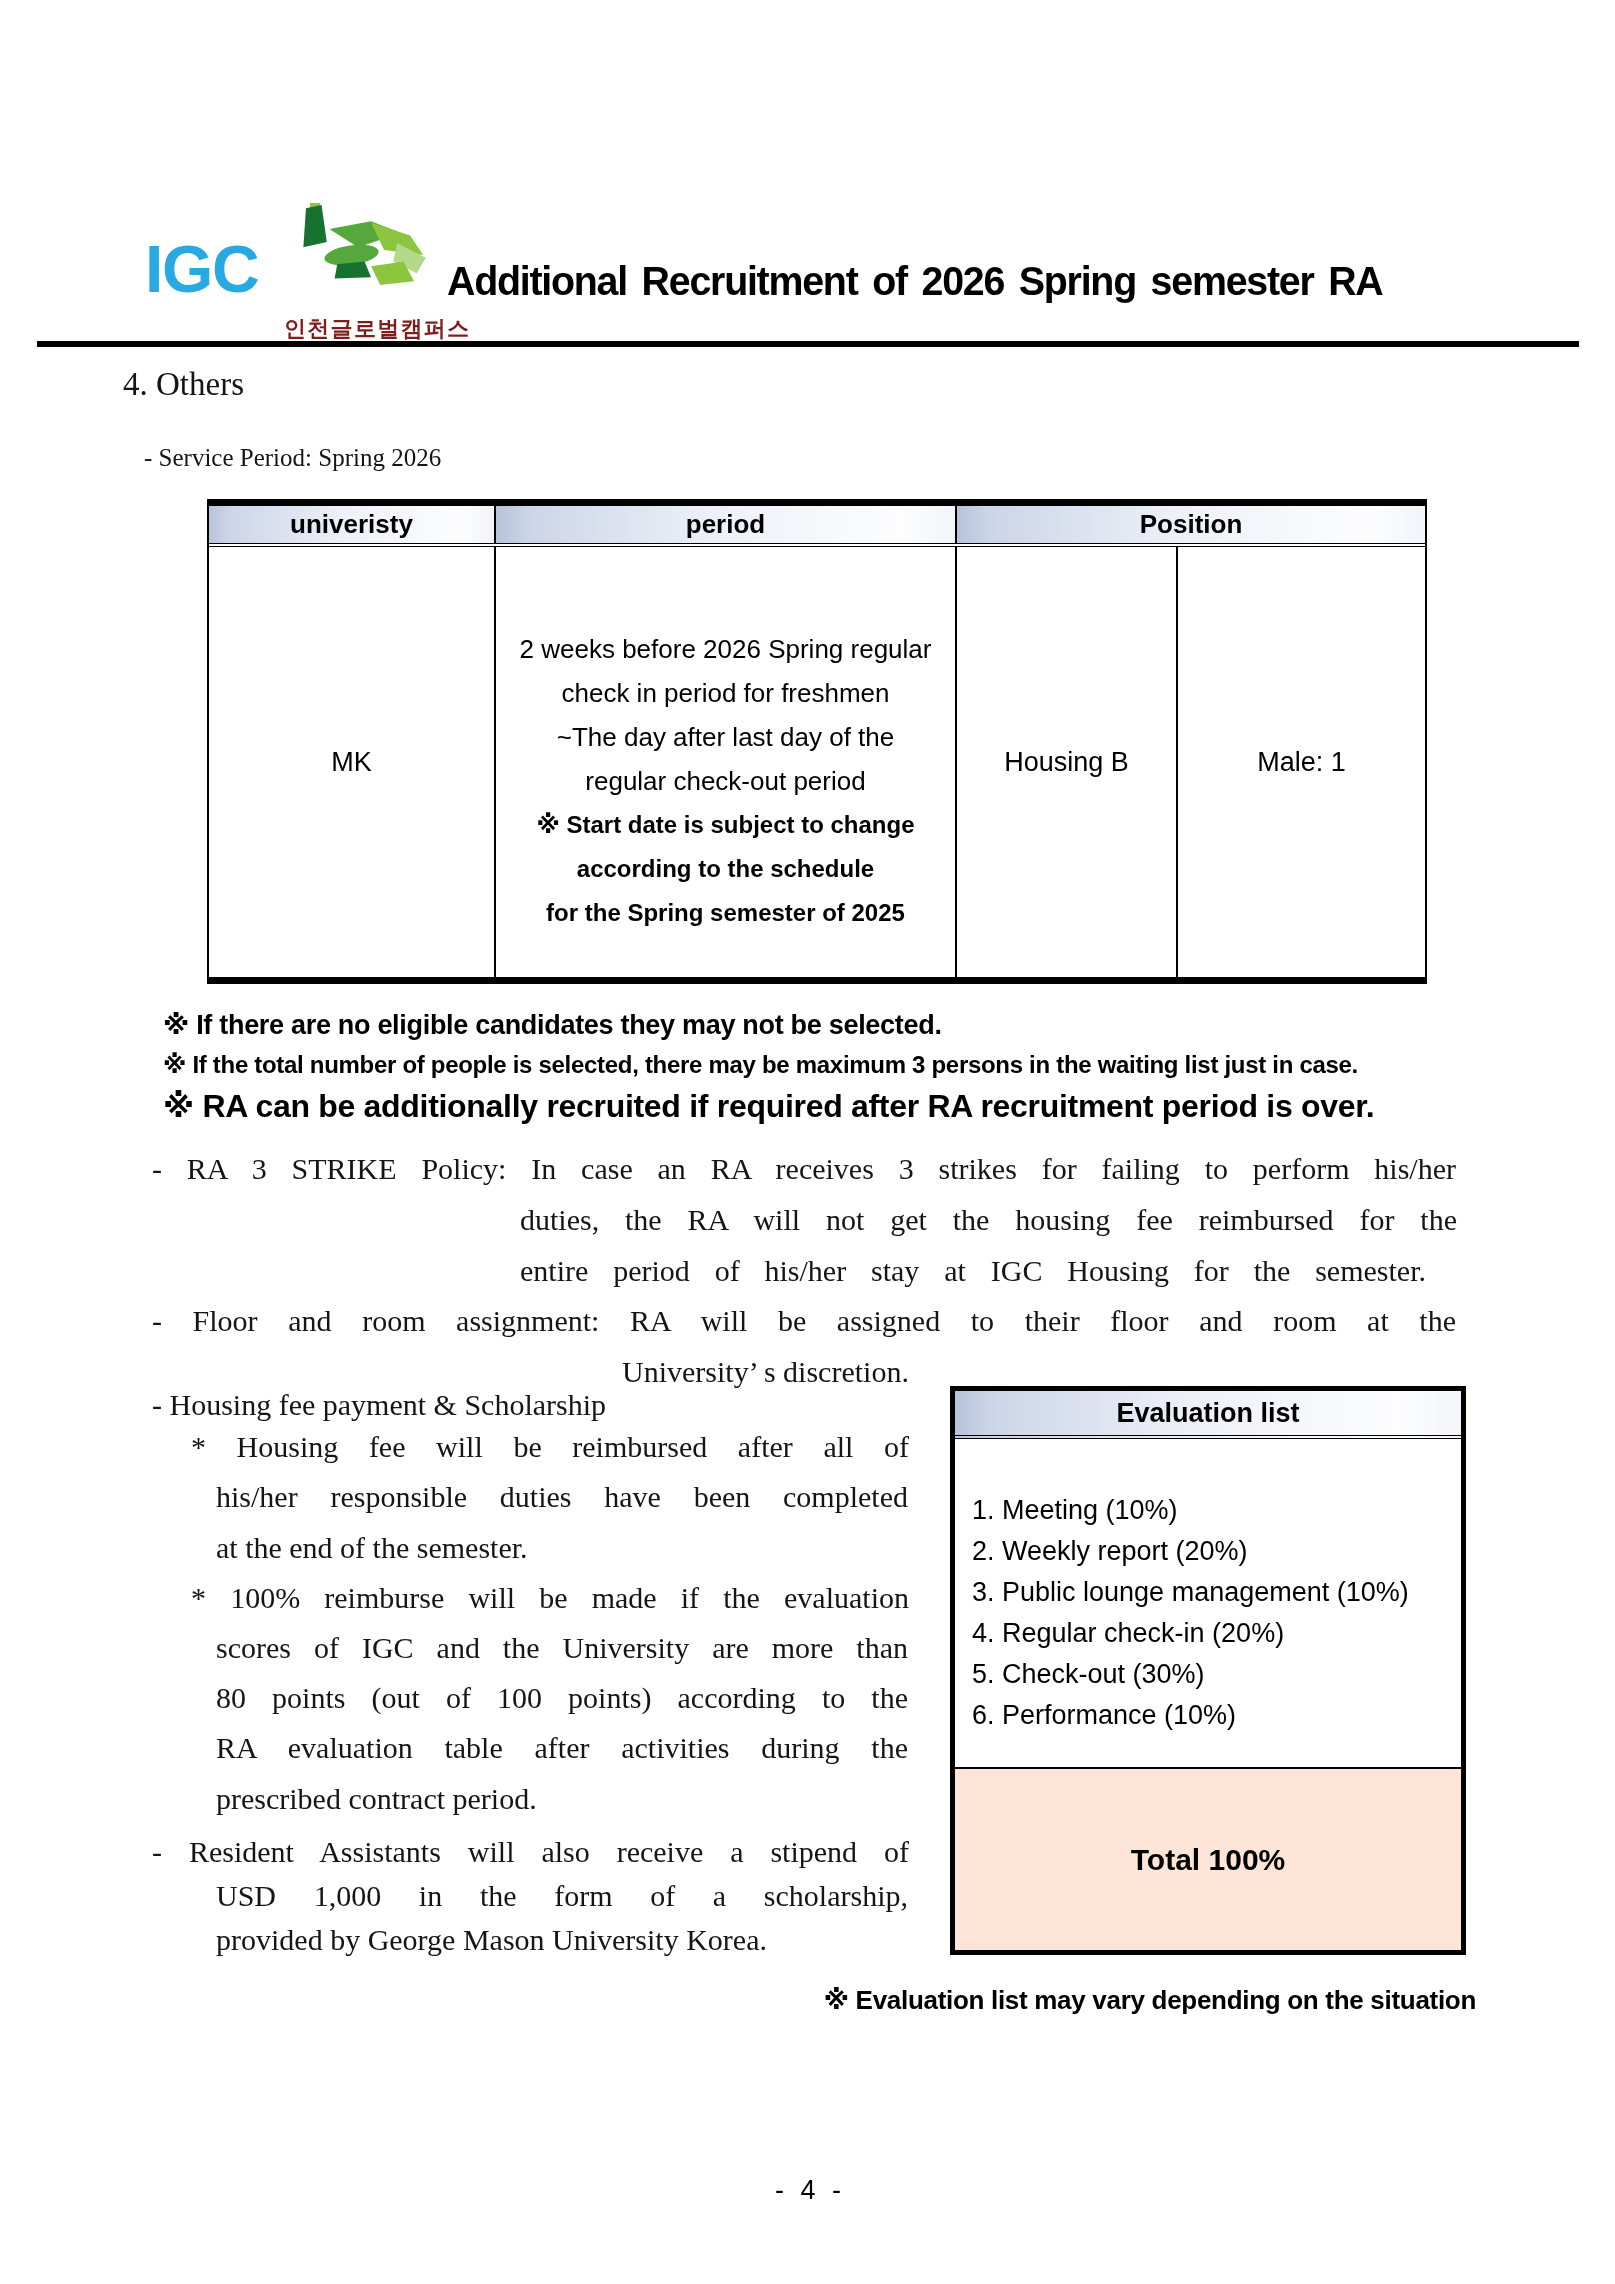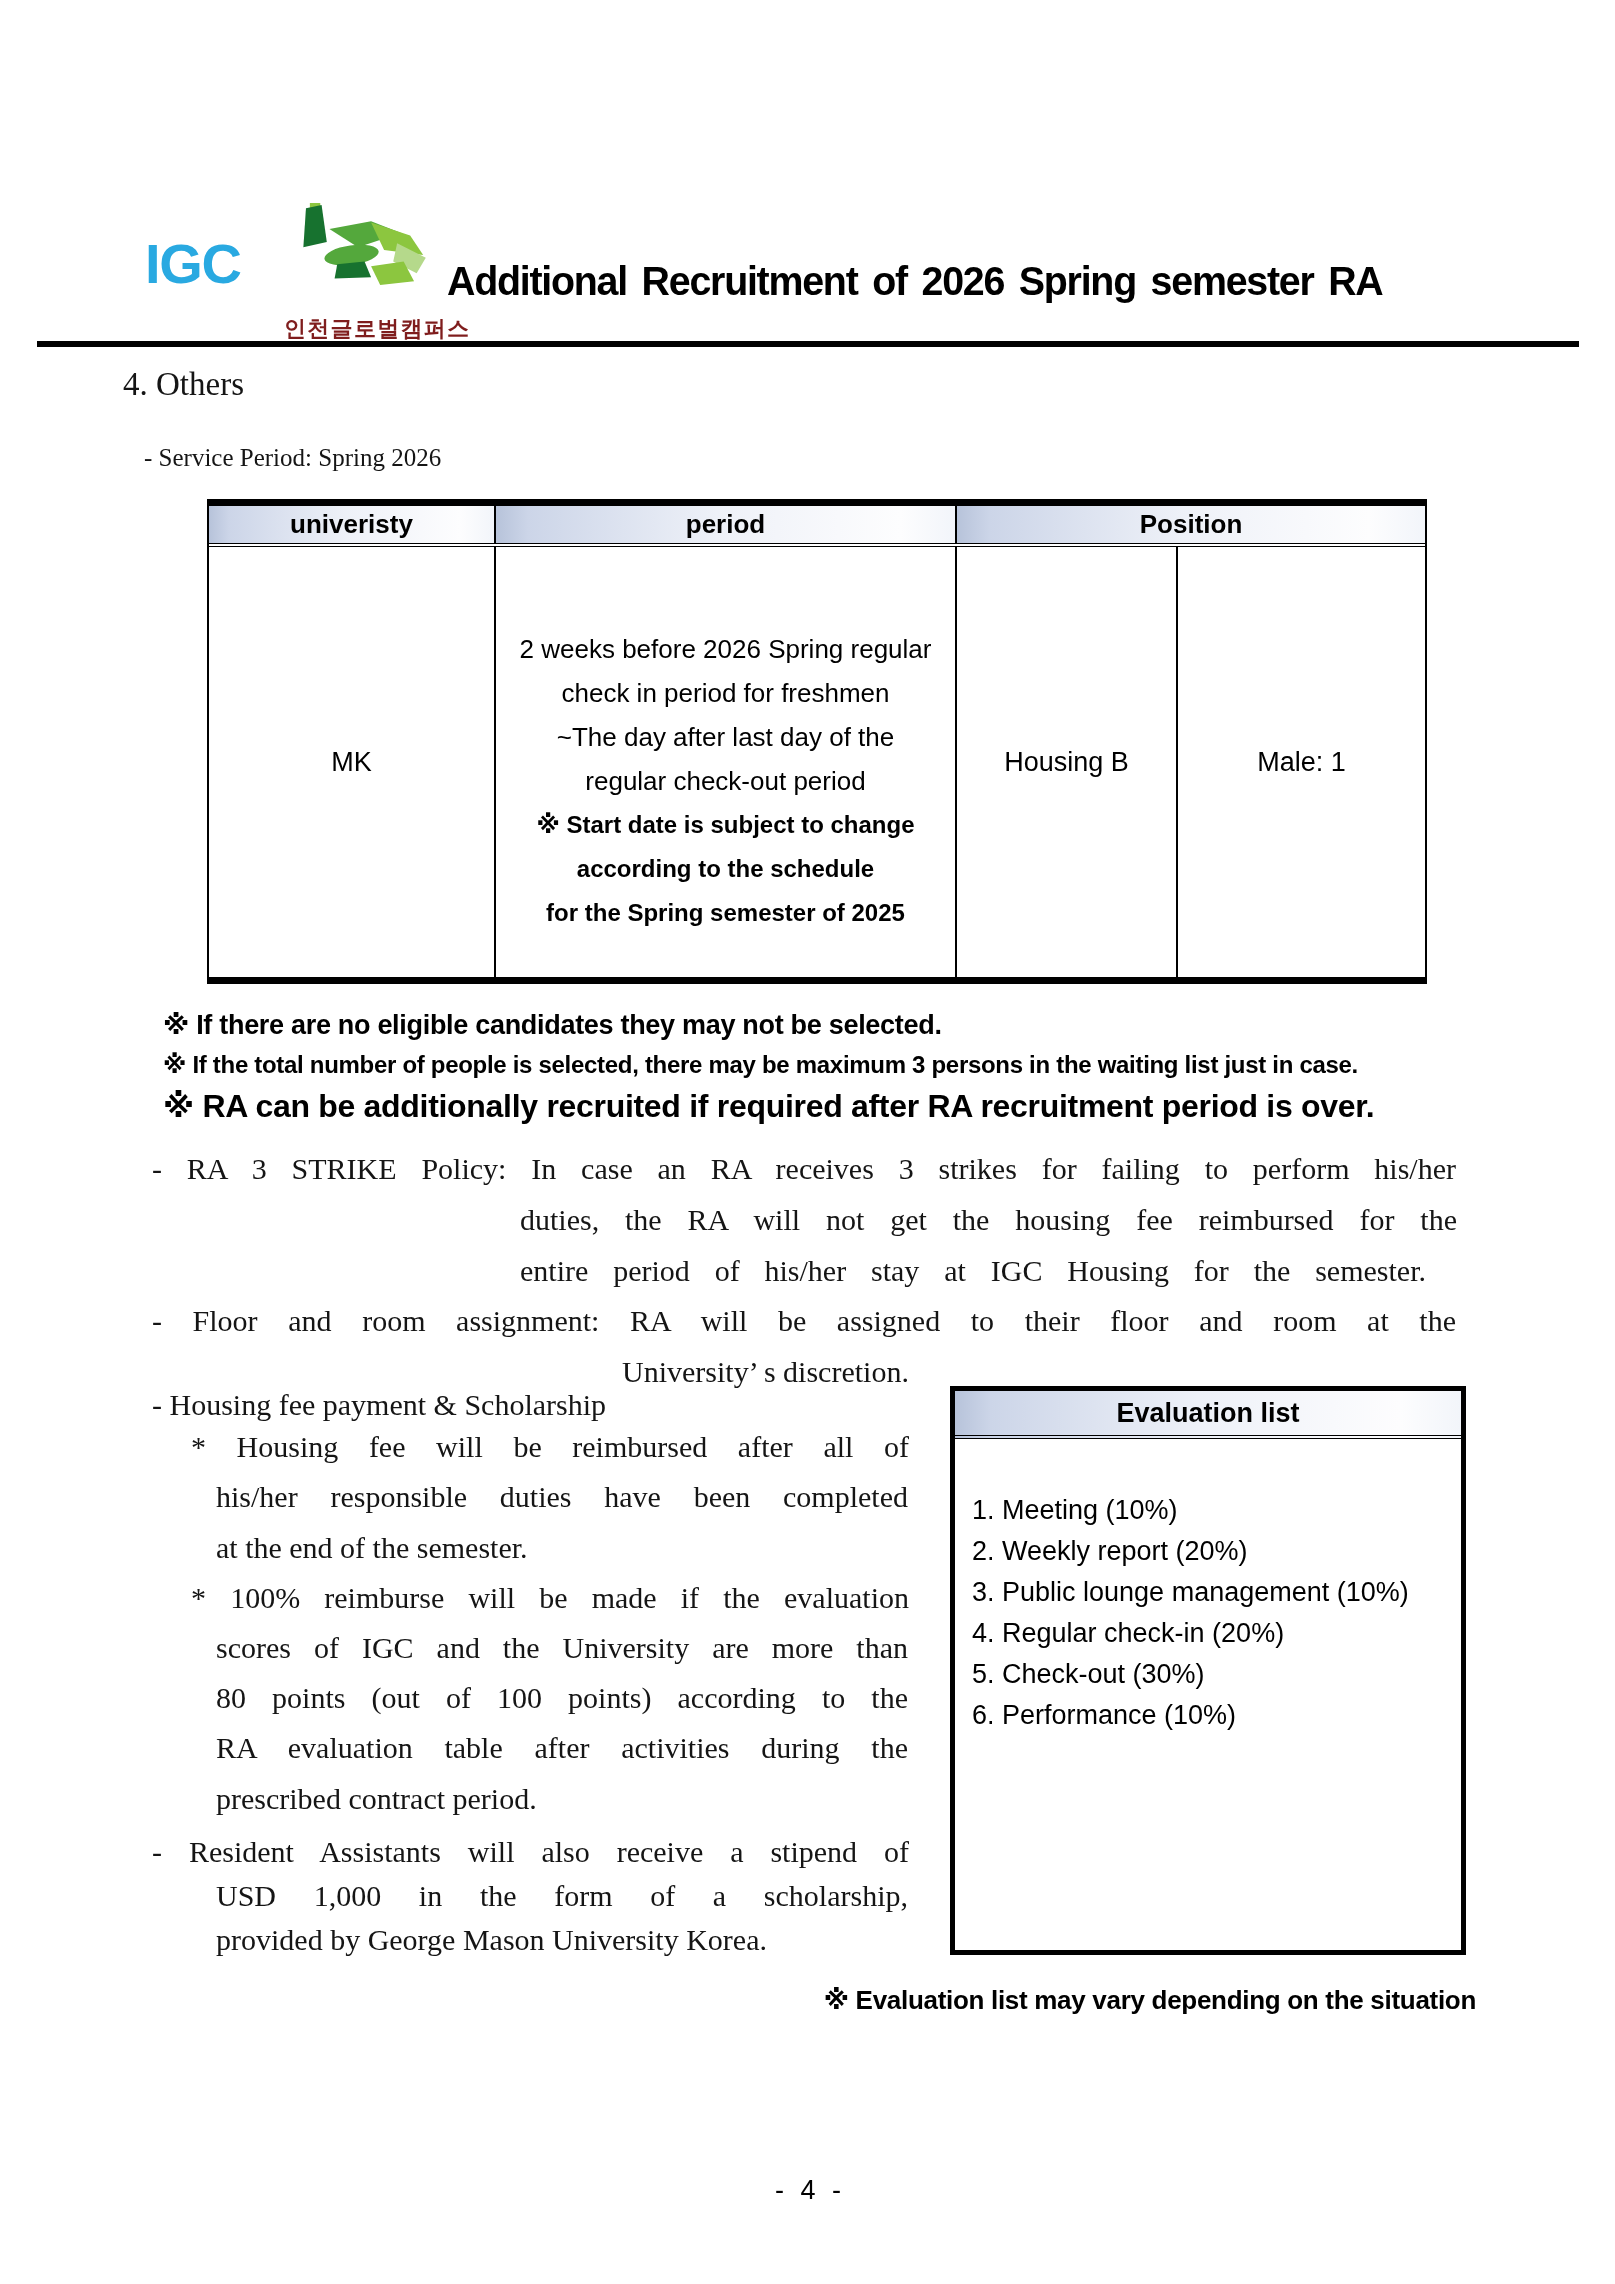--- a/index.html
+++ b/index.html
@@ -2,21 +2,21 @@
 <html style="font-size:10.4px"><head>
 <meta charset="utf-8">
 <style>
   html,body{margin:0;padding:0;background:#888;}
   #page{position:relative;width:1616px;height:2284px;background:#ffffff;overflow:hidden;
         font-family:"Liberation Sans","DejaVu Sans",sans-serif;color:#000;}
   .abs{position:absolute;}
   .serif{font-family:"Liberation Serif","DejaVu Serif",serif;font-size:30px;line-height:37px;color:#151515;}
   .just{text-align:justify;text-align-last:justify;}
   
-  #logo-acronym{font-size:56px;font-weight:700;line-height:1;letter-spacing:-1.3px;}
+  #logo-acronym{font-size:66px;font-weight:700;line-height:1;letter-spacing:-1.3px;}
   #logo-korean{font-size:22px;letter-spacing:1.3px;font-weight:700;}
   #doc-title{font-size:41px;font-weight:700;letter-spacing:-1.3px;word-spacing:5.2px;white-space:nowrap;
              transform:scaleX(.96);transform-origin:left center;}
   #head-rule{background:#000;}
   
   #main-table{border:2.6px solid #000;border-top:7.8px solid #000;border-bottom:7.8px solid #000;}
   .th-row{display:flex;height:37px;border-bottom:4.6px double #000;}
   .th{display:flex;align-items:center;justify-content:center;font-weight:700;font-size:26px;
       background:linear-gradient(90deg,#b7c3da 0%,#ccd5e8 7%,#eef1f8 48%,#fdfdfe 88%,#f2f5fa 100%);}
   .th + .th{border-left:2px solid #000;}
@@ -117,20 +117,21 @@
   <div id="eval-box" class="abs" style="left:950px;top:1386px;width:506px;height:559px;">
     <div id="eval-header">Evaluation list</div>
     <div id="eval-items">
       <div class="eval-item">1. Meeting (10%)</div>
       <div class="eval-item">2. Weekly report (20%)</div>
       <div class="eval-item">3. Public lounge management (10%)</div>
       <div class="eval-item">4. Regular check-in (20%)</div>
       <div class="eval-item">5. Check-out (30%)</div>
       <div class="eval-item">6. Performance (10%)</div>
     </div>
+    <div id="eval-total">Total 100%</div>
   </div>
 
   <div class="abs note" style="right:140px;top:1985px;font-size:26px;">※ Evaluation list may vary depending on the situation</div>
 
   <div id="footer-page" class="abs" style="left:0;top:2175px;">- 4 -</div>
 
 </div>
 
 
 </body></html>

